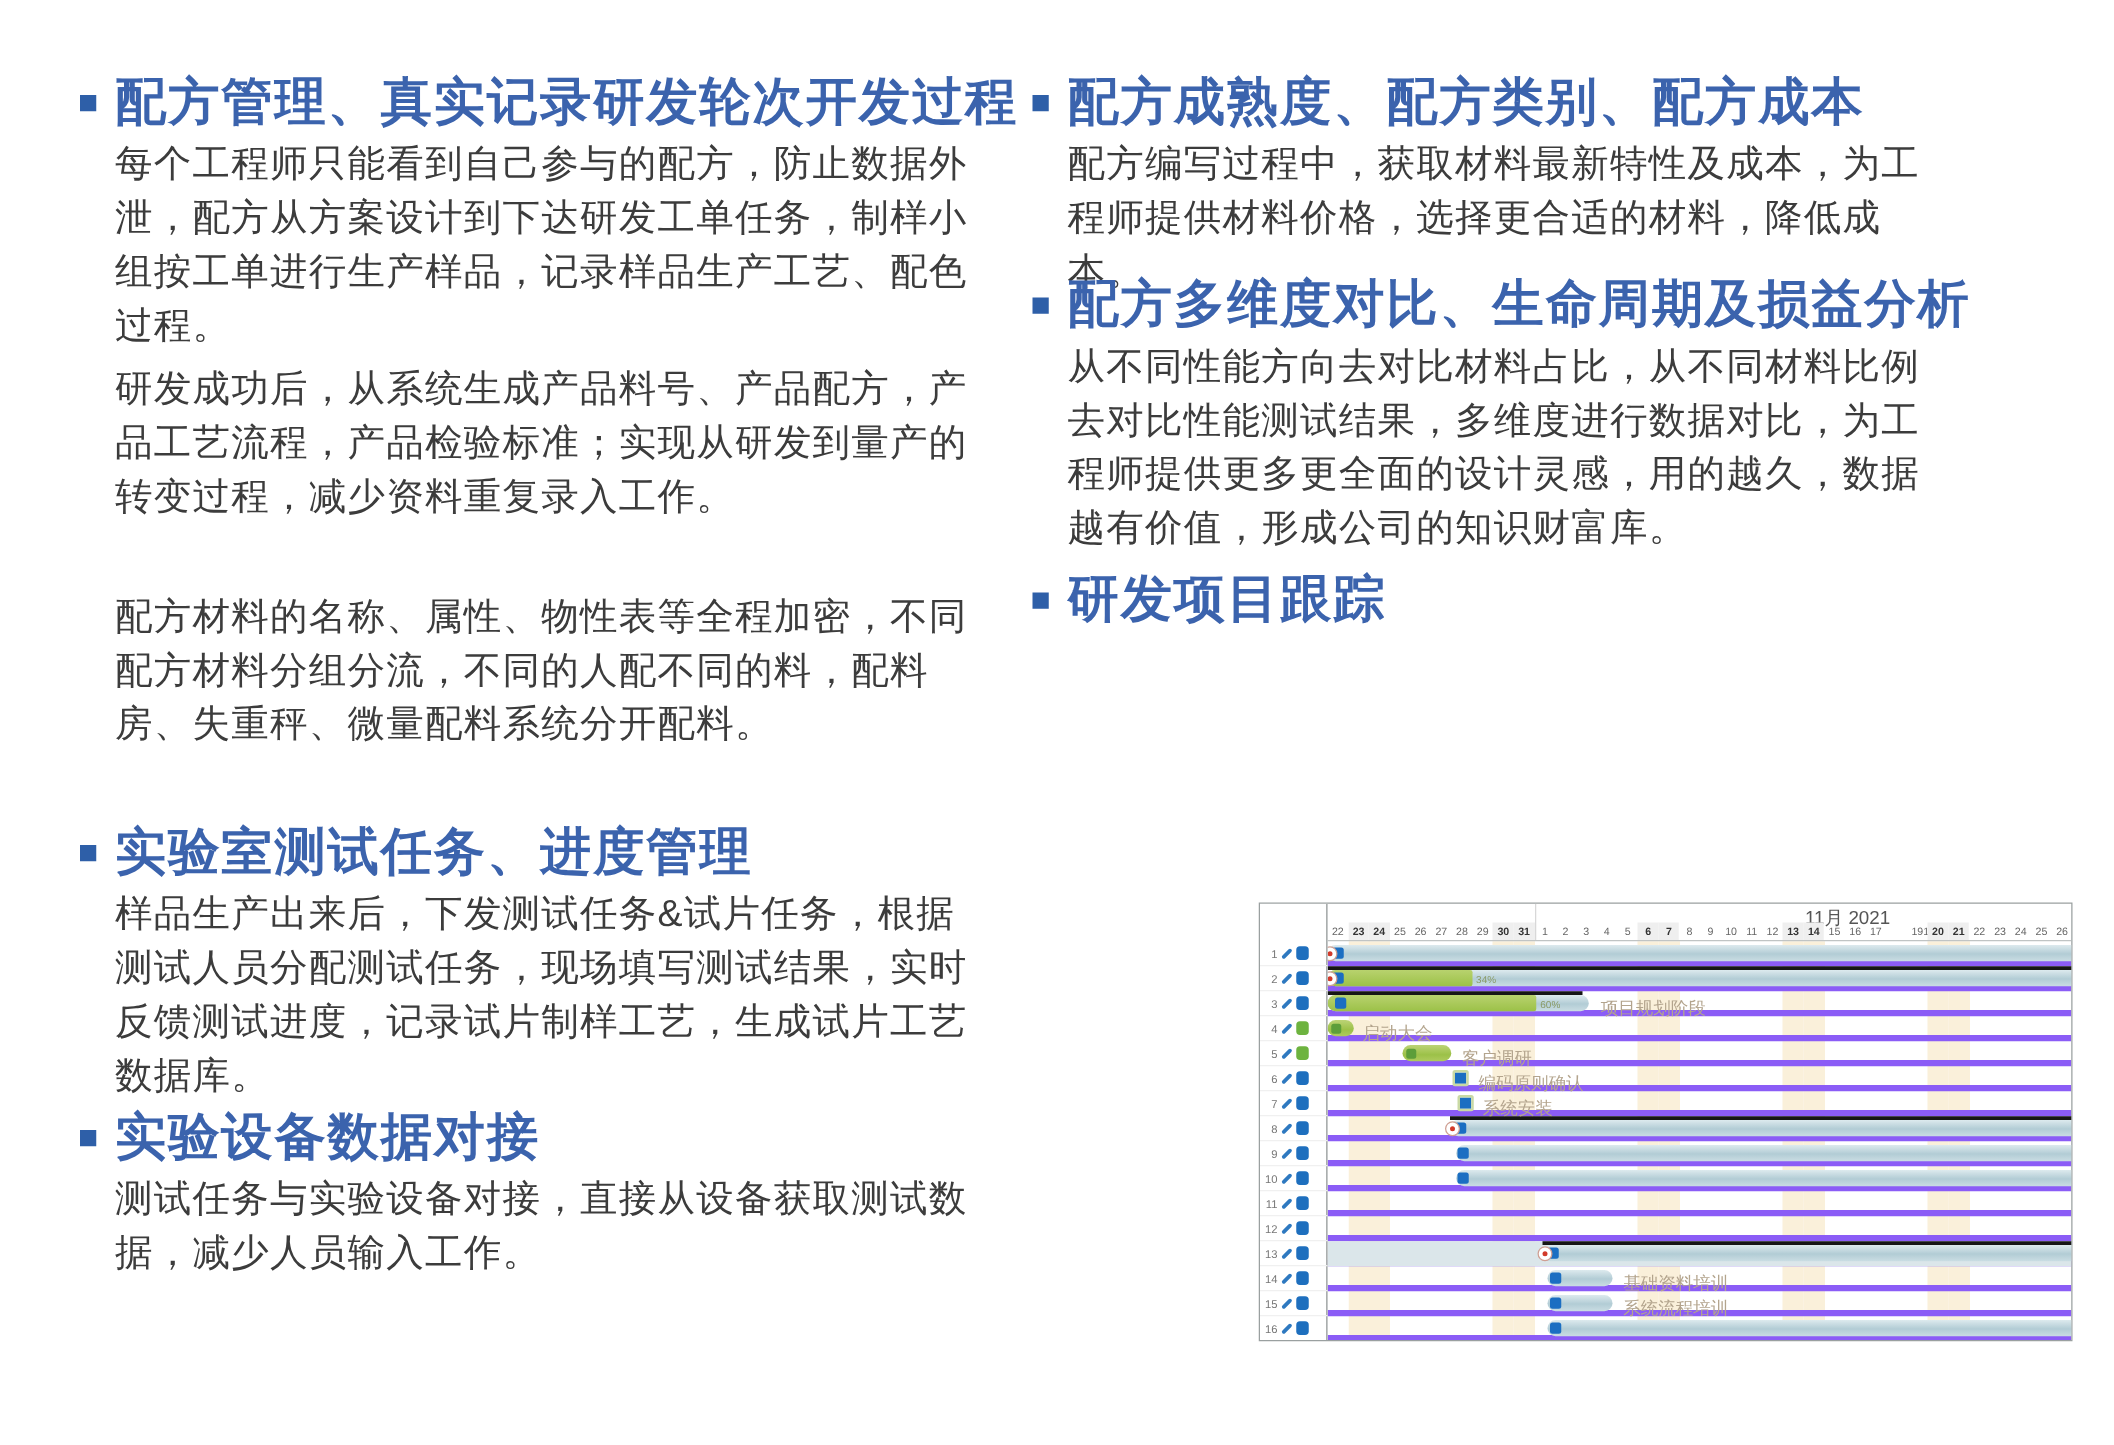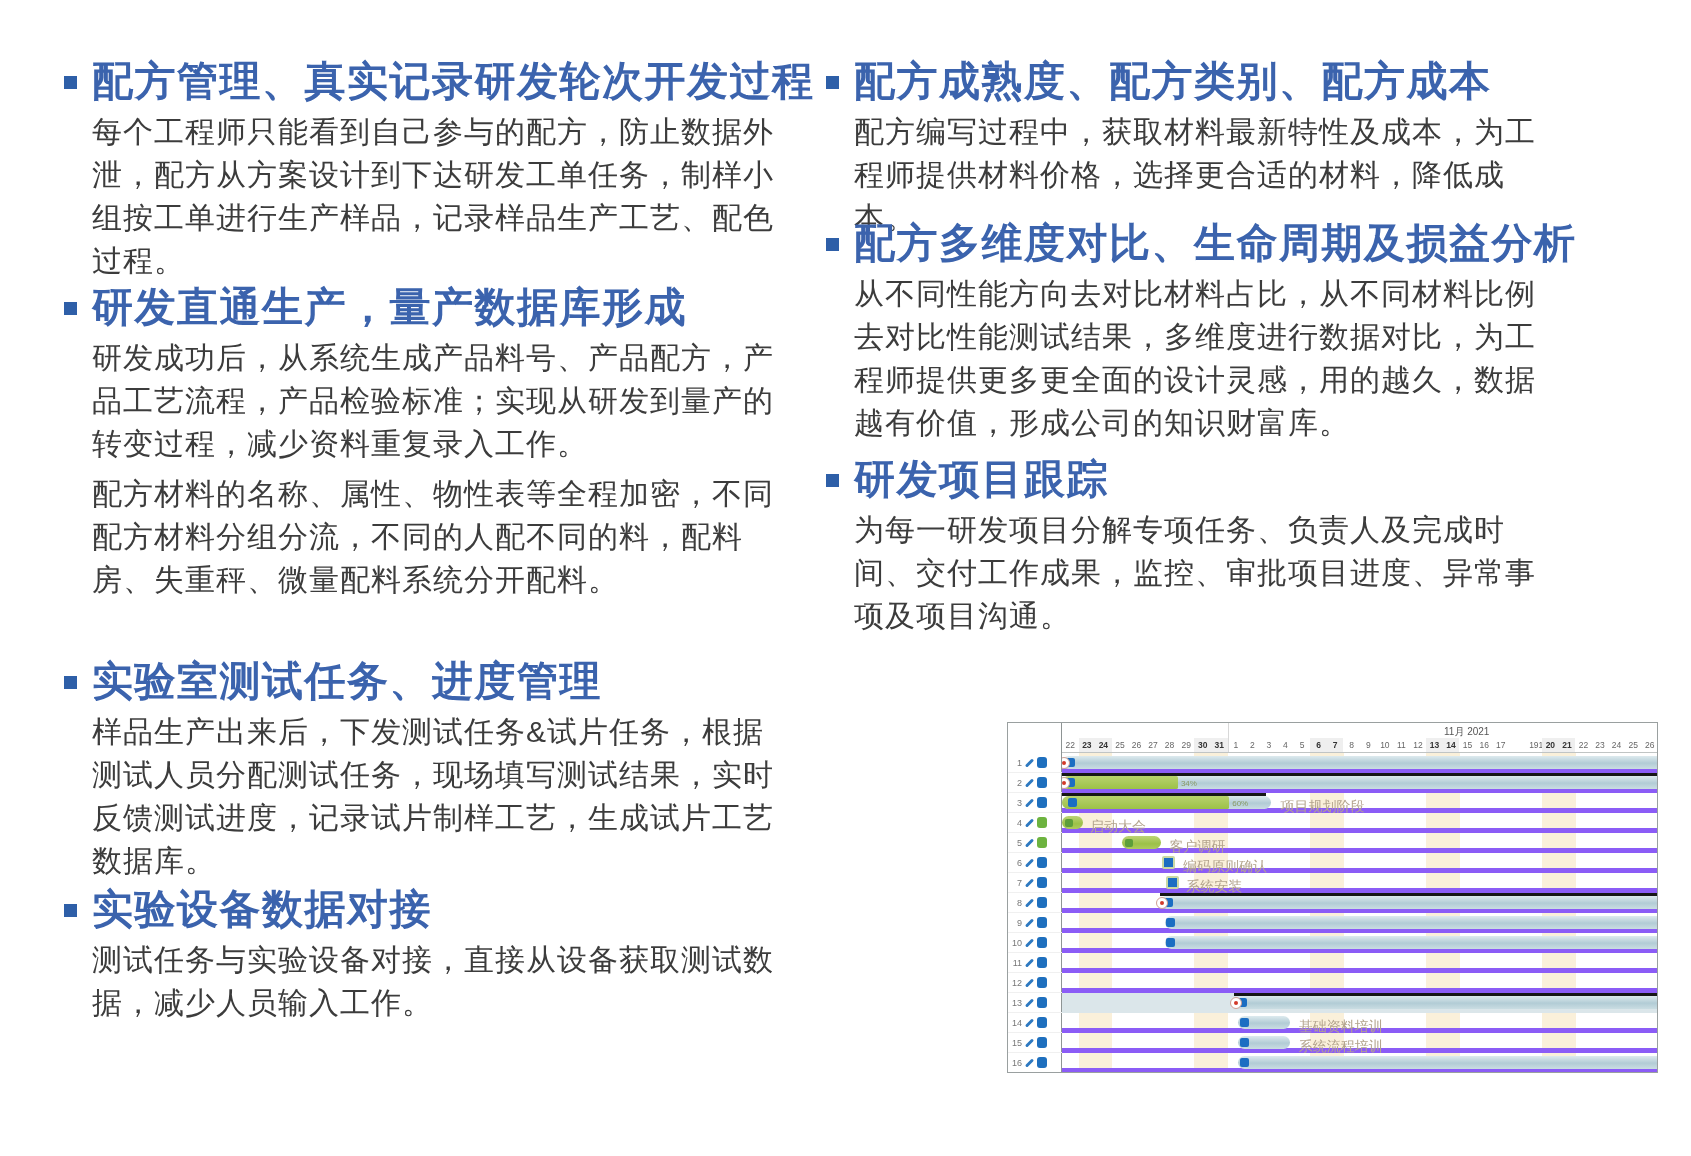--- a/index.html
+++ b/index.html
@@ -15,21 +15,21 @@
         line-height:43px;text-align:left;word-break:break-all;}
   
   .gc{position:absolute;left:1007px;top:722px;width:651px;height:351px;background:#fff;
       border:1px solid #9aa0a0;box-sizing:border-box;overflow:hidden;}
   .gc-left{position:absolute;left:0;top:0;width:54px;height:100%;border-right:1px solid #8e9494;box-sizing:border-box;background:#fff;z-index:5;}
   .lrow{position:absolute;left:0;width:54px;height:20px;display:flex;align-items:center;gap:3px;border-bottom:1px solid #f0f0f0;box-sizing:border-box;}
   .lnum{width:14px;text-align:right;font-size:9px;color:#777;}
   .pencil{width:3px;height:10px;background:#2e79c0;border-radius:1.5px;transform:rotate(45deg);margin-left:3px;}
   .ldot{width:10px;height:11px;border-radius:3px;margin-left:3px;}
   .gc-tl{position:absolute;left:54px;top:0;right:0;height:100%;overflow:hidden;}
-  .gc-month{position:absolute;top:2px;font-size:10px;color:#555;white-space:nowrap;}
+  .gc-month{position:absolute;top:2px;font-size:15px;color:#555;white-space:nowrap;}
   .gc-day{position:absolute;top:15px;height:14px;font-size:8.5px;color:#666;text-align:center;line-height:14px;}
   .gc-day.we{font-weight:bold;color:#333;background:#efefef;}
   .hdrline{position:absolute;left:0;right:0;top:29px;height:1px;background:#c0c4c4;}
   .monthsep{position:absolute;top:0;height:29px;width:1px;background:#d8d8d8;}
   .stripe{position:absolute;top:30px;height:320px;background:#faf0da;}
   .trow{position:absolute;left:0;right:0;height:20px;border-bottom:5px solid #8b5cf6;box-sizing:border-box;}
   .hl{position:absolute;left:0;right:0;top:0;height:20px;background:#dbe6ea;}
   .bar{position:absolute;height:13px;top:3px;border-radius:7px;
        background:linear-gradient(180deg,#ddeaee 0%,#b2ccd5 55%,#cadde3 100%);}
   .bar.green{background:linear-gradient(180deg,#bcd376 0%,#9cc148 60%,#aecb5e 100%);}
@@ -50,24 +50,20 @@
 <div class="page">
 
   <div class="sec" style="left:64px;top:58px;">
     <div class="hrow">
         <span class="bullet"></span>
       <h2 class="head">配方管理、真实记录研发轮次开发过程</h2>
       </div>
     <p class="body">每个工程师只能看到自己参与的配方，防止数据外泄，配方从方案设计到下达研发工单任务，制样小组按工单进行生产样品，记录样品生产工艺、配色过程。</p>
   </div>
   <div class="sec" style="left:64px;top:284px;">
-    <div class="hrow">
-        <span class="bullet"></span>
-      <h2 class="head">研发直通生产，量产数据库形成</h2>
-      </div>
     <p class="body">研发成功后，从系统生成产品料号、产品配方，产品工艺流程，产品检验标准；实现从研发到量产的转变过程，减少资料重复录入工作。</p>
   </div>
   <div class="sec" style="left:64px;top:466px;">
     <p class="body">配方材料的名称、属性、物性表等全程加密，不同配方材料分组分流，不同的人配不同的料，配料房、失重秤、微量配料系统分开配料。</p>
   </div>
   <div class="sec" style="left:64px;top:658px;">
     <div class="hrow">
         <span class="bullet"></span>
       <h2 class="head">实验室测试任务、进度管理</h2>
       </div>
@@ -93,21 +89,20 @@
         <span class="bullet"></span>
       <h2 class="head">配方多维度对比、生命周期及损益分析</h2>
       </div>
     <p class="body">从不同性能方向去对比材料占比，从不同材料比例去对比性能测试结果，多维度进行数据对比，为工程师提供更多更全面的设计灵感，用的越久，数据越有价值，形成公司的知识财富库。</p>
   </div>
   <div class="sec" style="left:826px;top:456px;">
     <div class="hrow">
         <span class="bullet"></span>
       <h2 class="head">研发项目跟踪</h2>
       </div>
-    <p class="body">为每一研发项目分解专项任务、负责人及完成时间、交付工作成果，监控、审批项目进度、异常事项及项目沟通。</p>
   </div>
 
   <div class="gc">
     <div class="gc-left" id="lp">
         <div class="lrow" style="top: 30px;">
           <span class="lnum">1</span>
           <div class="pencil"></div>
           <div class="ldot" style="background: rgb(30, 111, 190);"></div>
         </div>
         <div class="lrow" style="top: 50px;">

